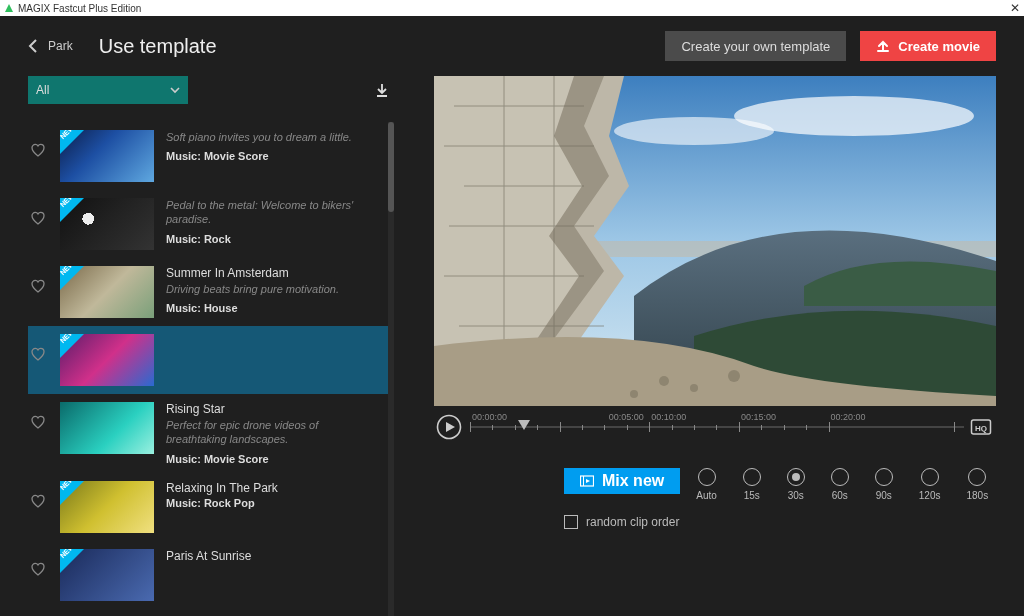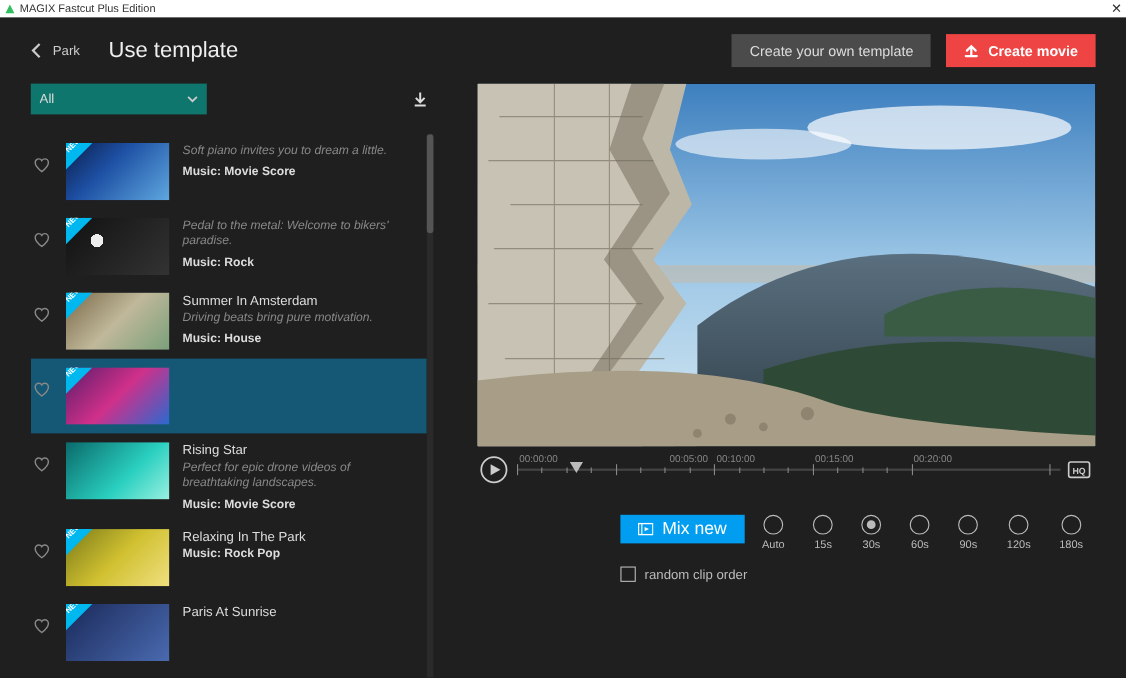--- a/index.html
+++ b/index.html
@@ -61,21 +61,21 @@
   .playbtn svg { width: 26px; height: 26px; }
   .timeline { flex: 1; position: relative; height: 30px; }
   .timetrack { position: absolute; left: 0; right: 0; top: 14px; height: 2px; background: #444; }
   .timetick { position: absolute; top: 10px; width: 1px; height: 10px; background: #888; }
   .timelabel { position: absolute; top: 0; font-size: 9px; color: #888; transform: translateX(2px);}
   .playhead { position: absolute; top: 8px; width: 0; height: 0; border-left: 6px solid transparent; border-right: 6px solid transparent; border-top: 10px solid #bbb; transform: translateX(-6px);}
   .hqbtn { width: 26px; height: 26px; display:flex; align-items:center; justify-content:flex-start; cursor:pointer;}
   .hqbtn svg { width: 22px; height: 22px; }
 
   .controlsrow { margin-top: 26px; display: flex; align-items: flex-start; padding-left: 130px; gap: 16px;}
-  .btn-mix { background: #009df0; color:#fff; font-weight:400; gap:8px; height: 26px; padding: 0 16px; display:inline-flex; align-items:center; cursor:pointer;}
+  .btn-mix { background: #009df0; color:#fff; font-weight:700; gap:8px; height: 26px; padding: 0 16px; display:inline-flex; align-items:center; cursor:pointer;}
   .btn-mix svg { width: 14px; height: 14px; }
   .durations { display: flex; gap: 26px; align-items:center;}
   .dur { display:flex; flex-direction:column; align-items:center; gap:4px; cursor:pointer; }
   .dur .circle { width: 18px; height: 18px; border: 1.6px solid #bbb; border-radius: 50%; display:flex; align-items:center; justify-content:center;}
   .dur.sel .circle::after { content:''; width:8px; height:8px; background:#bbb; border-radius:50%;}
   .dur .lbl { font-size: 10px; color:#bbb;}
 
   .randomrow { margin-top: 14px; padding-left: 130px; display:flex; align-items:center; gap: 8px; font-size: 12px; color:#bbb;}
   .checkbox { width: 14px; height:14px; border:1.4px solid #bbb;}
 </style>

